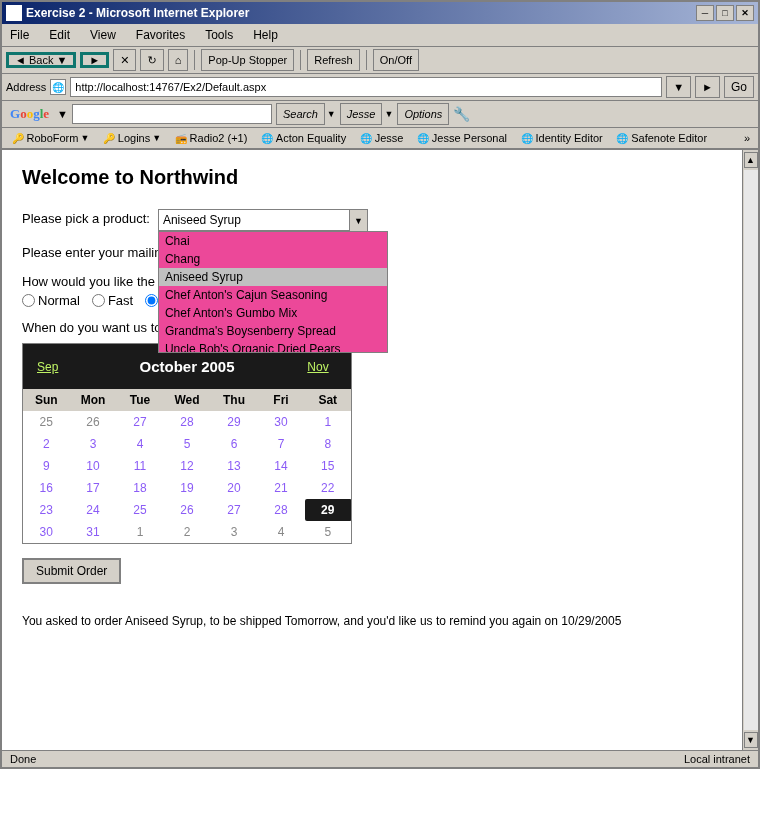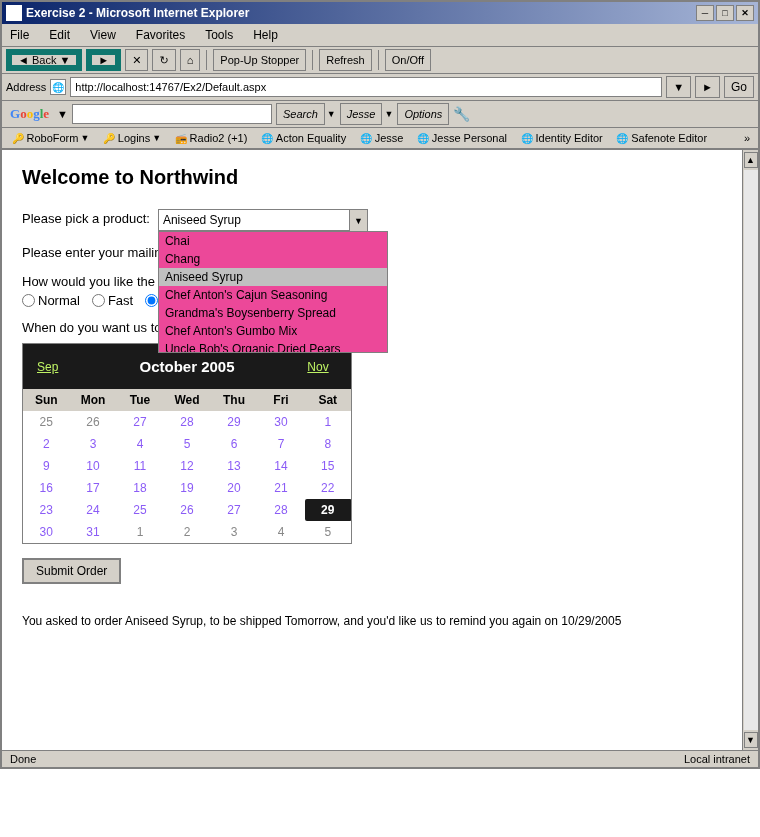--- a/index.html
+++ b/index.html
@@ -14,21 +14,21 @@
     .title-bar-btn { width: 18px; height: 16px; background: #d4d0c8; border: 1px solid #808080; font-size: 9px; display: flex; align-items: center; justify-content: center; cursor: pointer; color: #000; }
 
     
     .menu-bar { background: #d4d0c8; padding: 2px 4px; display: flex; gap: 12px; border-bottom: 1px solid #808080; font-size: 12px; }
     .menu-item { padding: 2px 4px; cursor: pointer; }
 
     
     .toolbar { background: #d4d0c8; padding: 2px 4px; display: flex; align-items: center; gap: 4px; border-bottom: 1px solid #808080; flex-wrap: wrap; }
     .toolbar-btn { background: #d4d0c8; border: 1px solid #808080; padding: 2px 6px; font-size: 11px; cursor: pointer; display: flex; align-items: center; gap: 2px; white-space: nowrap; height: 22px; }
     .toolbar-sep { width: 1px; height: 20px; background: #808080; margin: 0 2px; }
-    .nav-btn { background: #d4d0c8; border: 6px solid #0f766e; padding: 2px 6px; font-size: 11px; cursor: pointer; height: 22px; display: flex; align-items: center; gap: 2px; }
+    .nav-btn { background: #d4d0c8; border: 3px solid #0f766e; padding: 2px 6px; font-size: 11px; cursor: pointer; height: 16px; display: flex; align-items: center; gap: 2px; }
 
     
     .address-bar { background: #d4d0c8; padding: 2px 4px; display: flex; align-items: center; gap: 4px; border-bottom: 1px solid #808080; }
     .address-label { font-size: 11px; }
     .address-input { flex: 1; height: 20px; border: 1px solid #808080; padding: 0 4px; font-size: 11px; background: white; }
     .address-go { padding: 2px 6px; font-size: 12px; background: #d4d0c8; border: 1px solid #808080; cursor: pointer; height: 22px; }
 
     
     .google-bar { background: #d4d0c8; padding: 2px 4px; display: flex; align-items: center; gap: 4px; border-bottom: 1px solid #808080; }
     .google-logo { font-size: 13px; font-weight: bold; color: #000; font-family: serif; padding: 0 4px; }
@@ -220,22 +220,22 @@
               <div style="position:absolute;right:0;top:0;width:18px;height:22px;background:#d4d0c8;border-left:1px solid #808080;display:flex;align-items:center;justify-content:center;font-size:9px;">▼</div>
             </div>
             
             <div class="dropdown-list">
               <div class="dropdown-list-scroll" id="productList">
 
               <div class="dropdown-option">Chai</div>
                   <div class="dropdown-option">Chang</div>
                   <div class="dropdown-option selected">Aniseed Syrup</div>
                   <div class="dropdown-option">Chef Anton's Cajun Seasoning</div>
+                  <div class="dropdown-option">Chef Anton's Gumbo Mix</div>
                   <div class="dropdown-option">Grandma's Boysenberry Spread</div>
-                  <div class="dropdown-option">Chef Anton's Gumbo Mix</div>
                   <div class="dropdown-option">Uncle Bob's Organic Dried Pears</div>
                 </div>
             </div>
           </div>
         </div>
       </div>
 
       <div class="form-row" style="margin-top:6px;">
         <span class="form-label">Please enter your mailing address:</span>
       </div>

